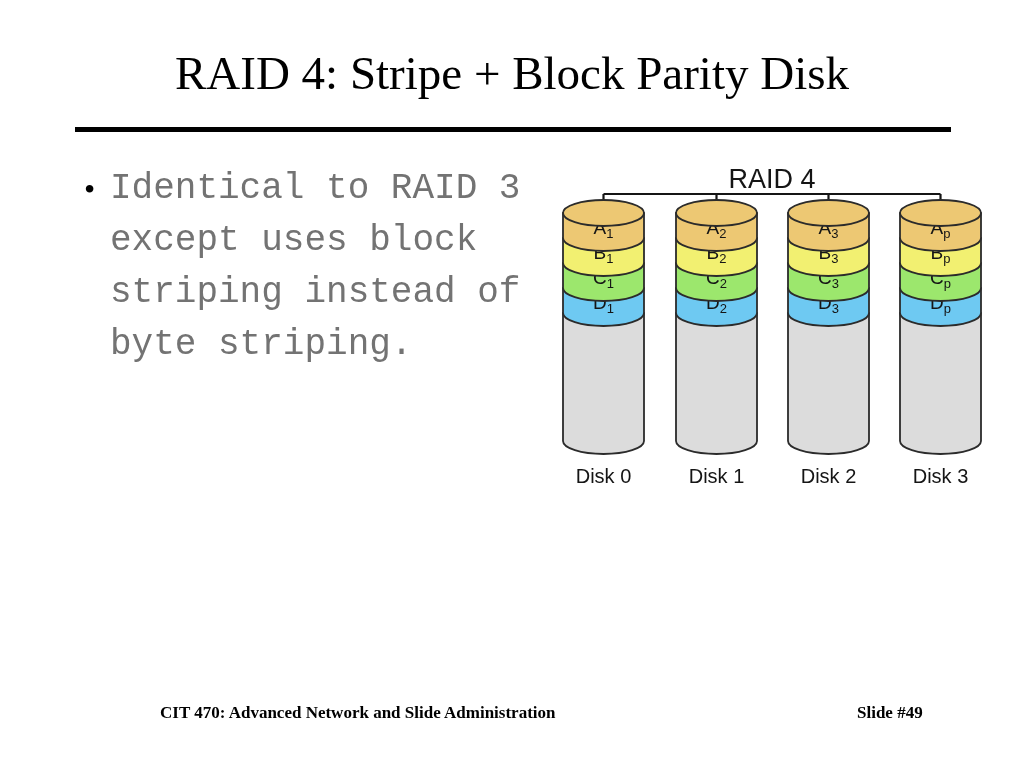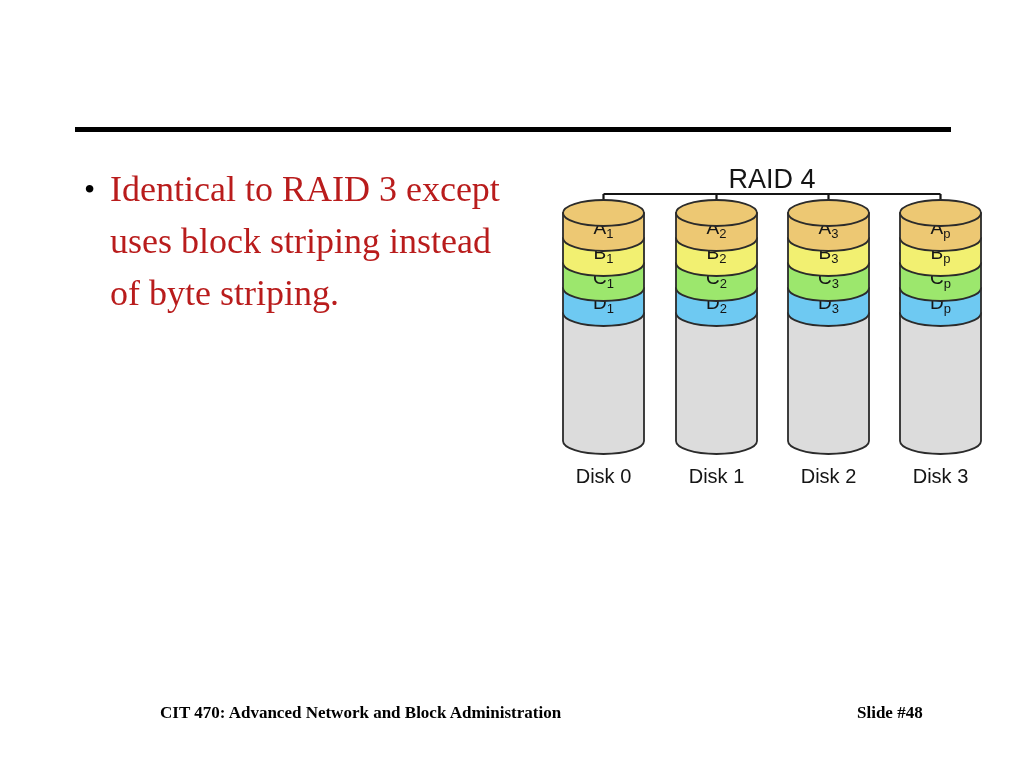--- a/index.html
+++ b/index.html
@@ -65,22 +65,22 @@
     font-size: 32px;
     line-height: 52px;
     text-align: left;
     padding-left: 6px;
     box-sizing: border-box;
   }
   .bullet-text {
     flex: 1 1 auto;
     font-size: 36px;
     line-height: 52px;
-    font-family: Liberation Serif, serif;
-    color: #b91c1c;
+    font-family: Liberation Mono, monospace;
+    color: #737373;
   }
 
   
   .raid-figure {
     position: absolute;
     left: 548px;
     top: 156px;
     width: 448px;
     height: 330px;
   }
@@ -127,20 +127,21 @@
     font-weight: 700;
     color: #000000;
     white-space: nowrap;
   }
 </style>
 </head>
 <body>
 
 <div class="slide">
 
+  <div class="slide-title">RAID 4: Stripe + Block Parity Disk</div>
 
   <div class="title-rule"></div>
 
   <div class="body-list">
     <div class="bullet-row">
       <span class="bullet-mark">•</span>
       <span class="bullet-text">Identical to RAID 3 except uses block striping instead of byte striping.</span>
     </div>
   </div>
 
@@ -268,17 +269,17 @@
             L 433 57 Z" fill="#edc873" stroke="#2b2b2b" stroke-width="1.8" stroke-linejoin="round"></path>
             <text x="392.5" y="78" text-anchor="middle" class="block-label"><tspan>A</tspan><tspan class="sub" dy="4">p</tspan></text>
             <ellipse cx="392.5" cy="57" rx="40.5" ry="13" fill="#edc873" stroke="#2b2b2b" stroke-width="1.8"></ellipse>
             <text x="392.5" y="327" text-anchor="middle" class="disk-caption">Disk 3</text>
           </g>
         </g>
 
     </svg>
   </div>
 
-  <div class="footer-left">CIT 470: Advanced Network and Block Administration</div>
-
-  <div class="footer-right">Slide #48</div>
+  <div class="footer-left">CIT 470: Advanced Network and Slide Administration</div>
+
+  <div class="footer-right">Slide #49</div>
 
 </div>
 
 </body></html>

